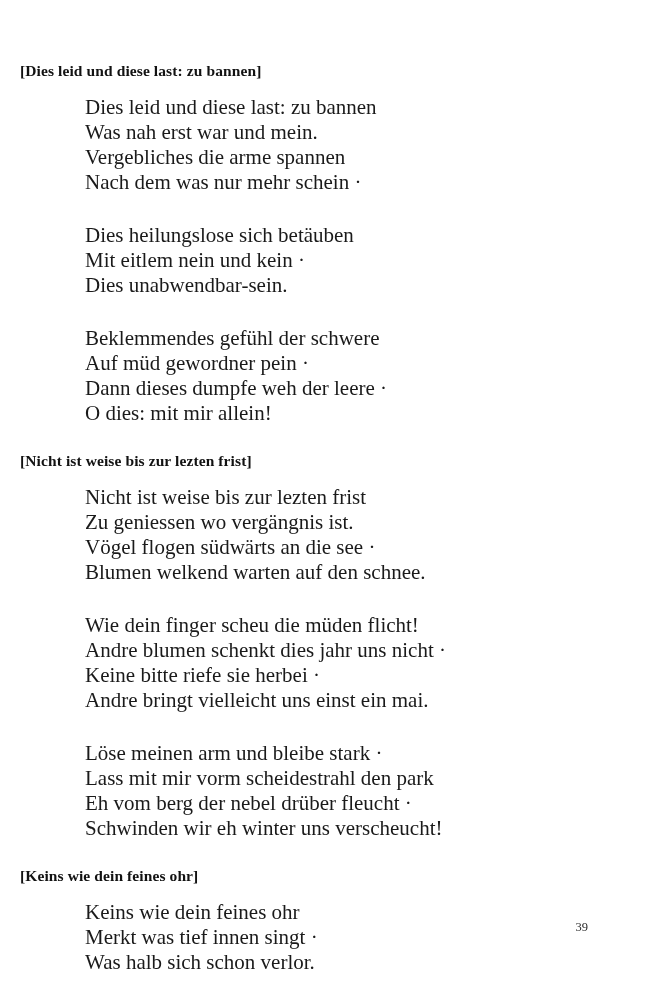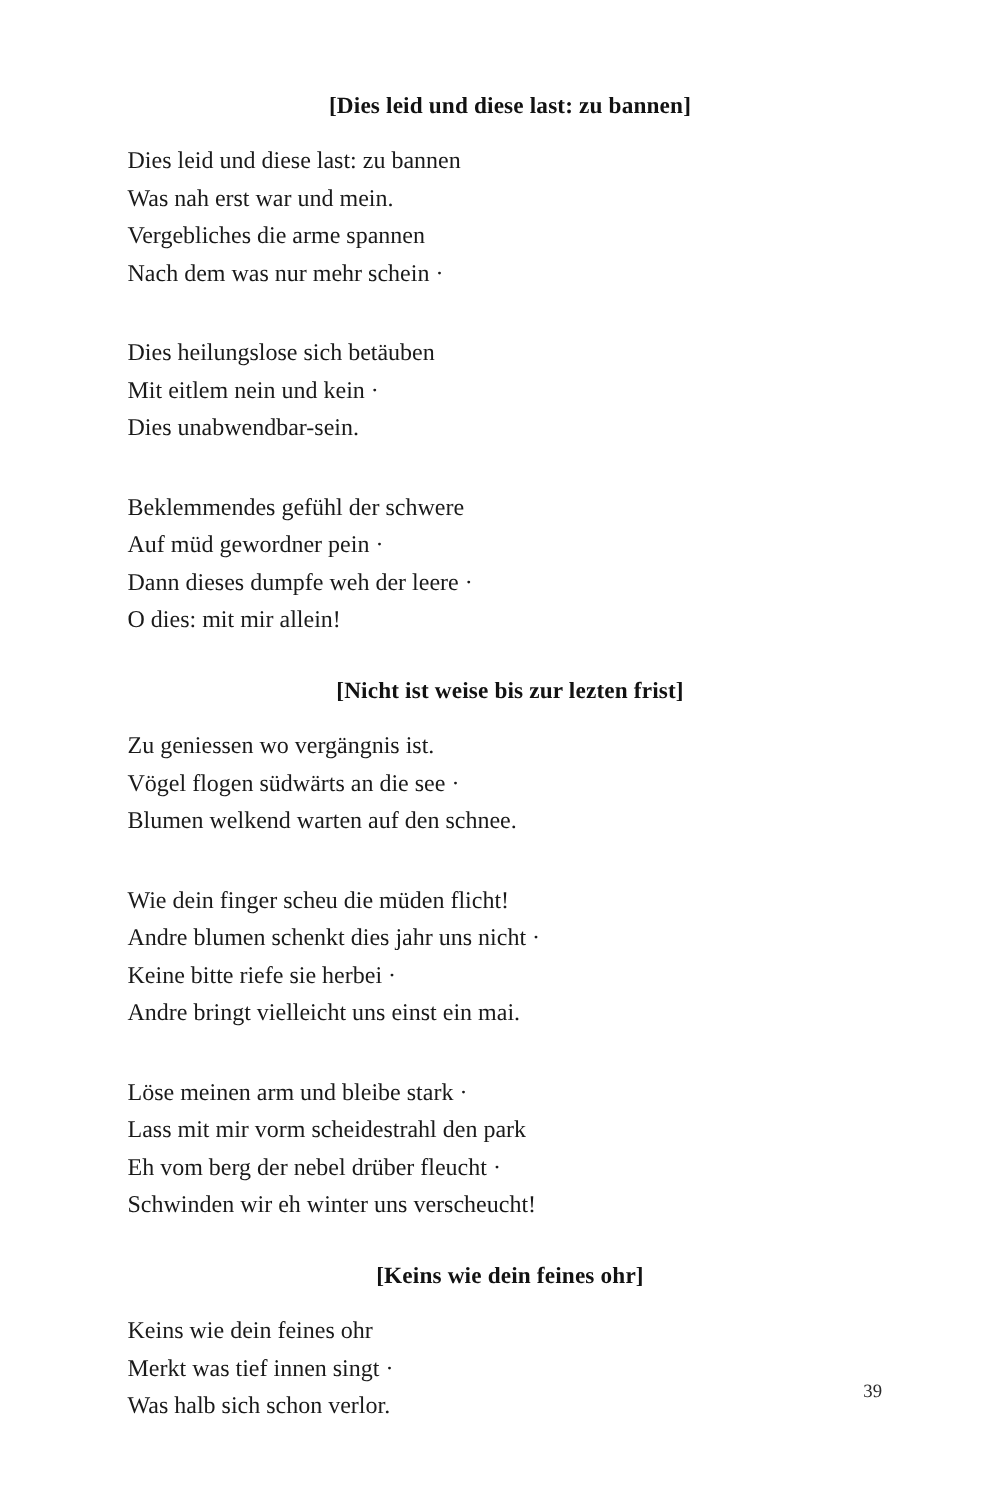--- a/index.html
+++ b/index.html
@@ -35,21 +35,20 @@
 
   
   .poem {
     margin: 0 0 0 0;
   }
   .poem + .poem {
     margin-top: 22px;
   }
 
   .poem-title {
-    text-align: center;
     font-weight: bold;
     font-size: 15.5px;
     letter-spacing: 0.1px;
     line-height: 25px;
     margin: 0 0 0 0;
     padding-left: 20px;   
     color: #121212;
     white-space: nowrap;
   }
 
@@ -59,21 +58,21 @@
   }
 
   .stanza {
     margin: 0;
   }
   .stanza + .stanza {
     margin-top: 28px;
   }
 
   .line {
-    font-size: 16px;
+    font-size: 21px;
     line-height: 25px;
     white-space: pre;
     color: #1a1a1a;
   }
 
   .page-number {
     position: absolute;
     right: 72px;
     top: 920px;
     font-size: 12.5px;
@@ -109,20 +108,21 @@
           <div class="line">Dann dieses dumpfe weh der leere ·</div>
           <div class="line">O dies: mit mir allein!</div>
         </div>
       </div>
     </div>
 
     <div class="poem">
       <div class="poem-title">[Nicht ist weise bis zur lezten frist]</div>
       <div class="stanzas">
         <div class="stanza">
+          <div class="line">Nicht ist weise bis zur lezten frist</div>
           <div class="line">Zu geniessen wo vergängnis ist.</div>
           <div class="line">Vögel flogen südwärts an die see ·</div>
           <div class="line">Blumen welkend warten auf den schnee.</div>
         </div>
         <div class="stanza">
           <div class="line">Wie dein finger scheu die müden flicht!</div>
           <div class="line">Andre blumen schenkt dies jahr uns nicht ·</div>
           <div class="line">Keine bitte riefe sie herbei ·</div>
           <div class="line">Andre bringt vielleicht uns einst ein mai.</div>
         </div>

